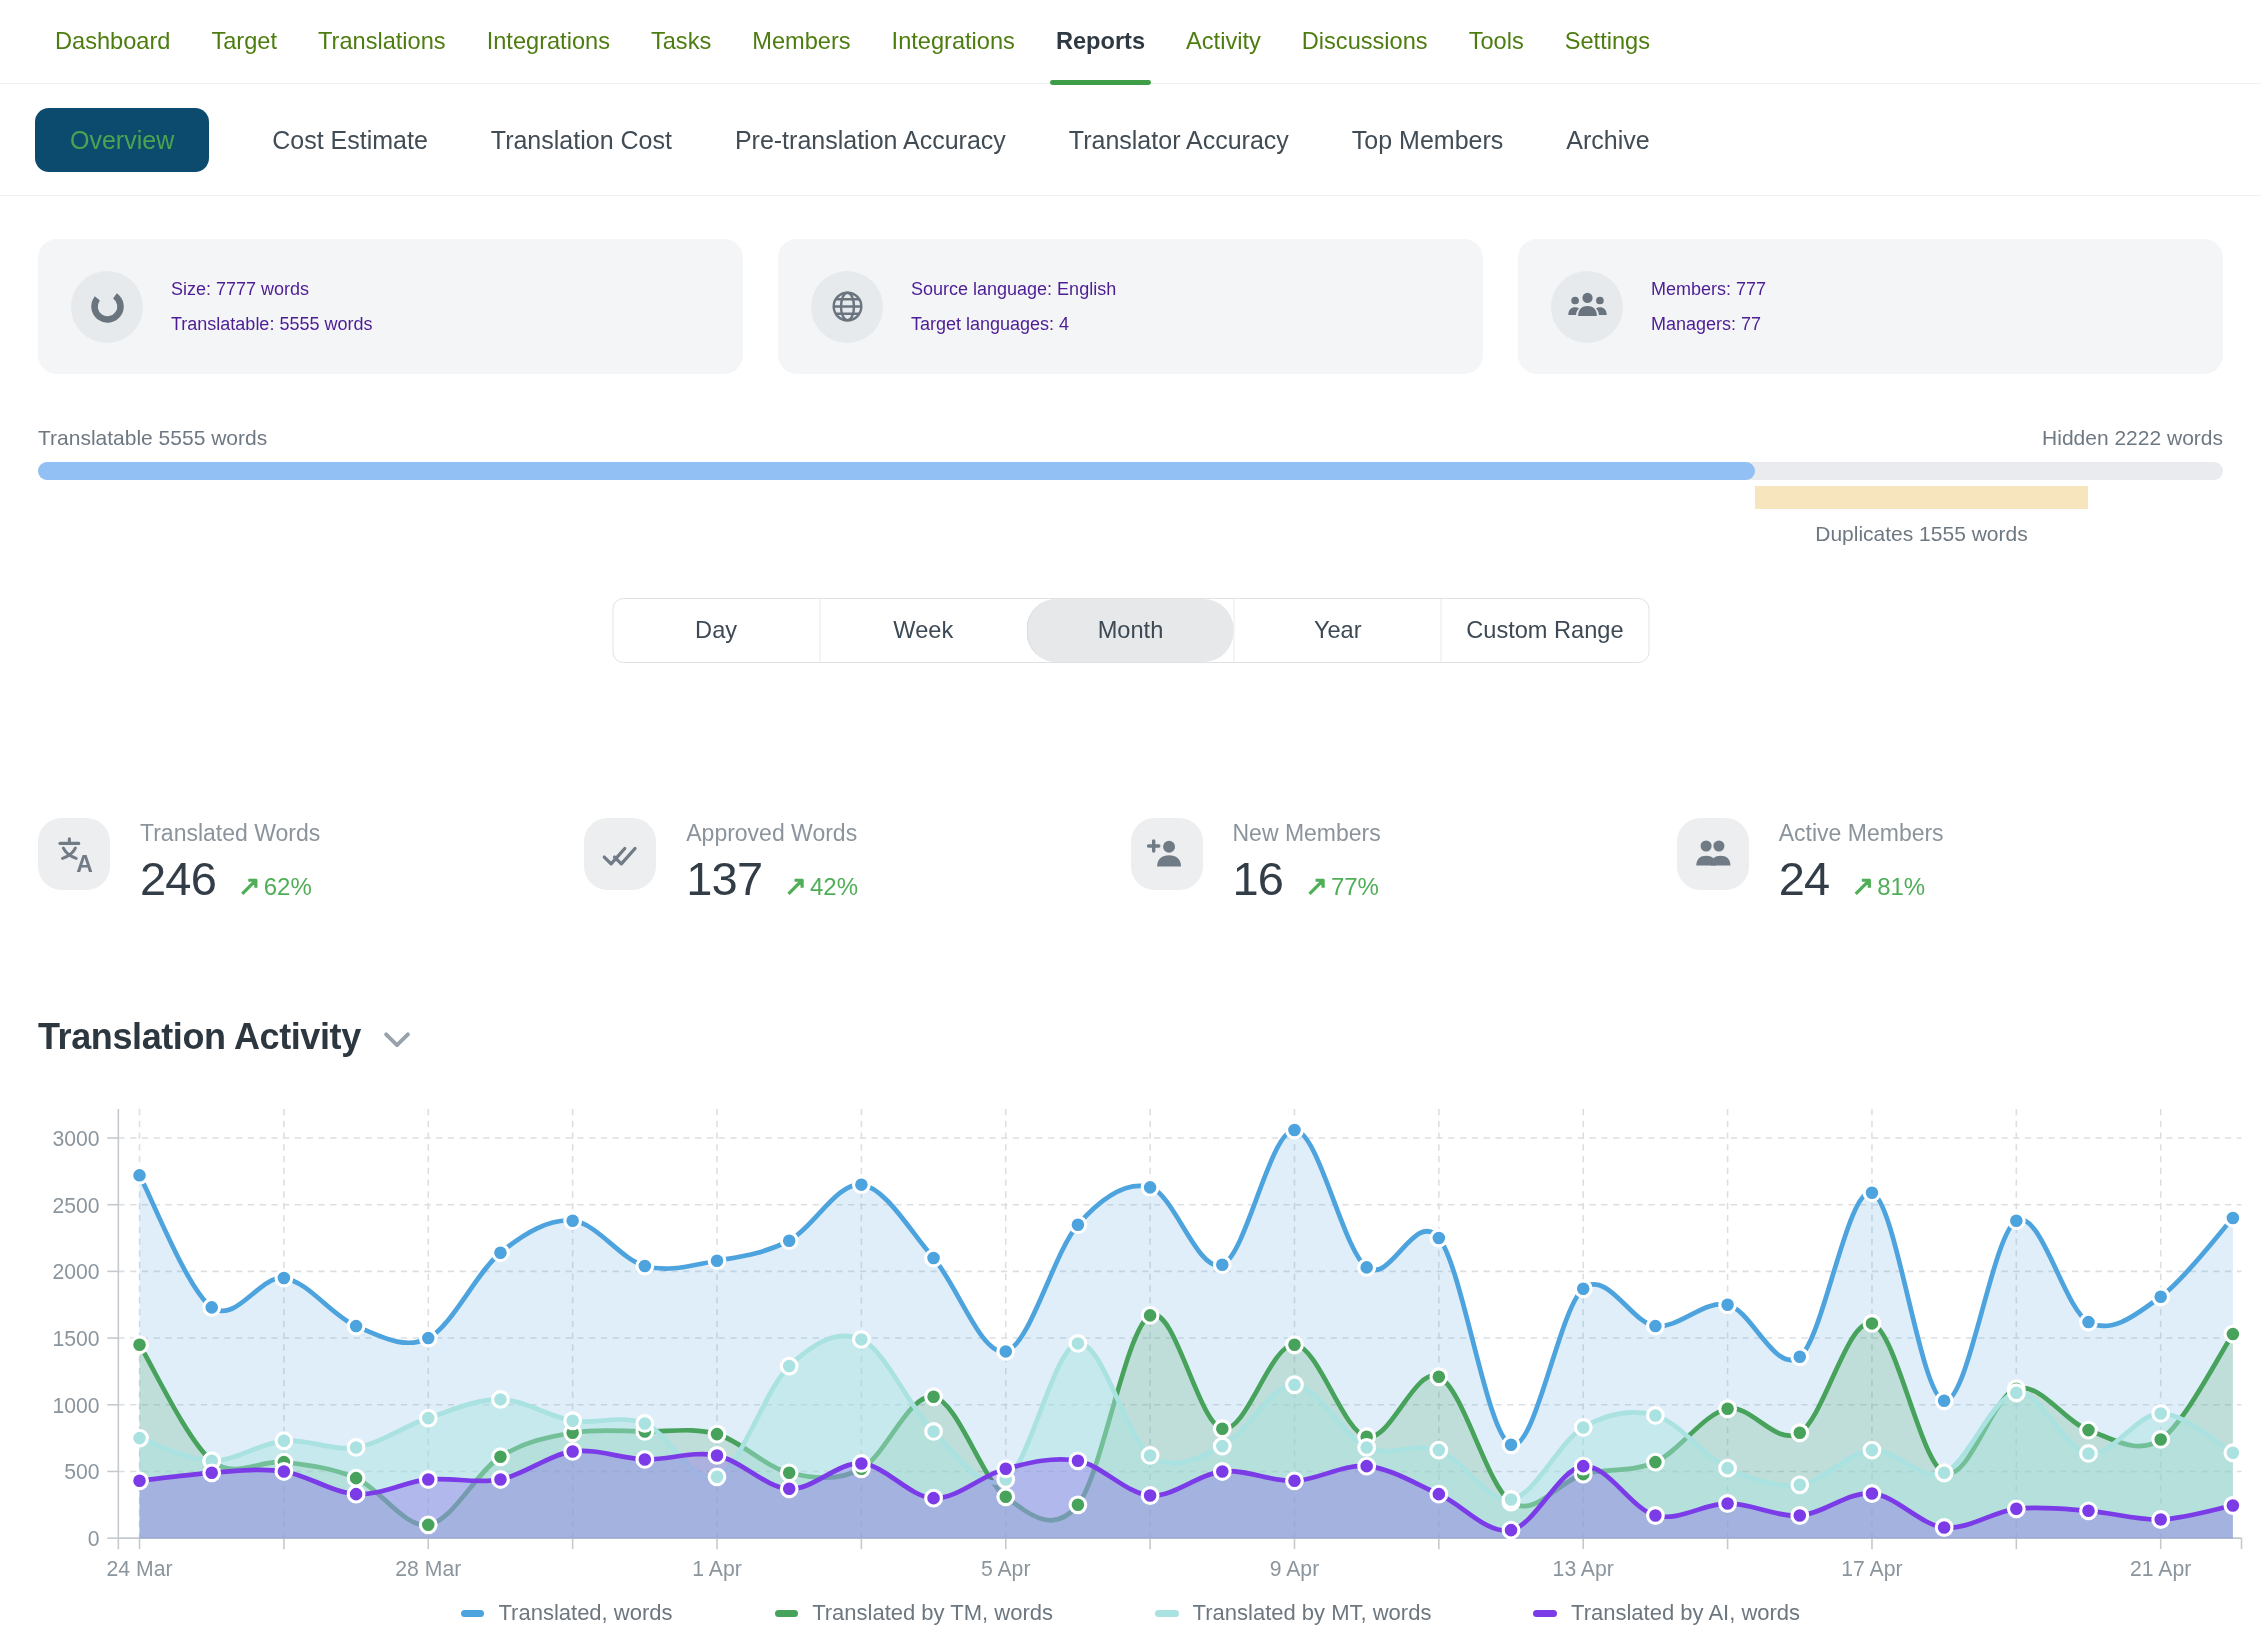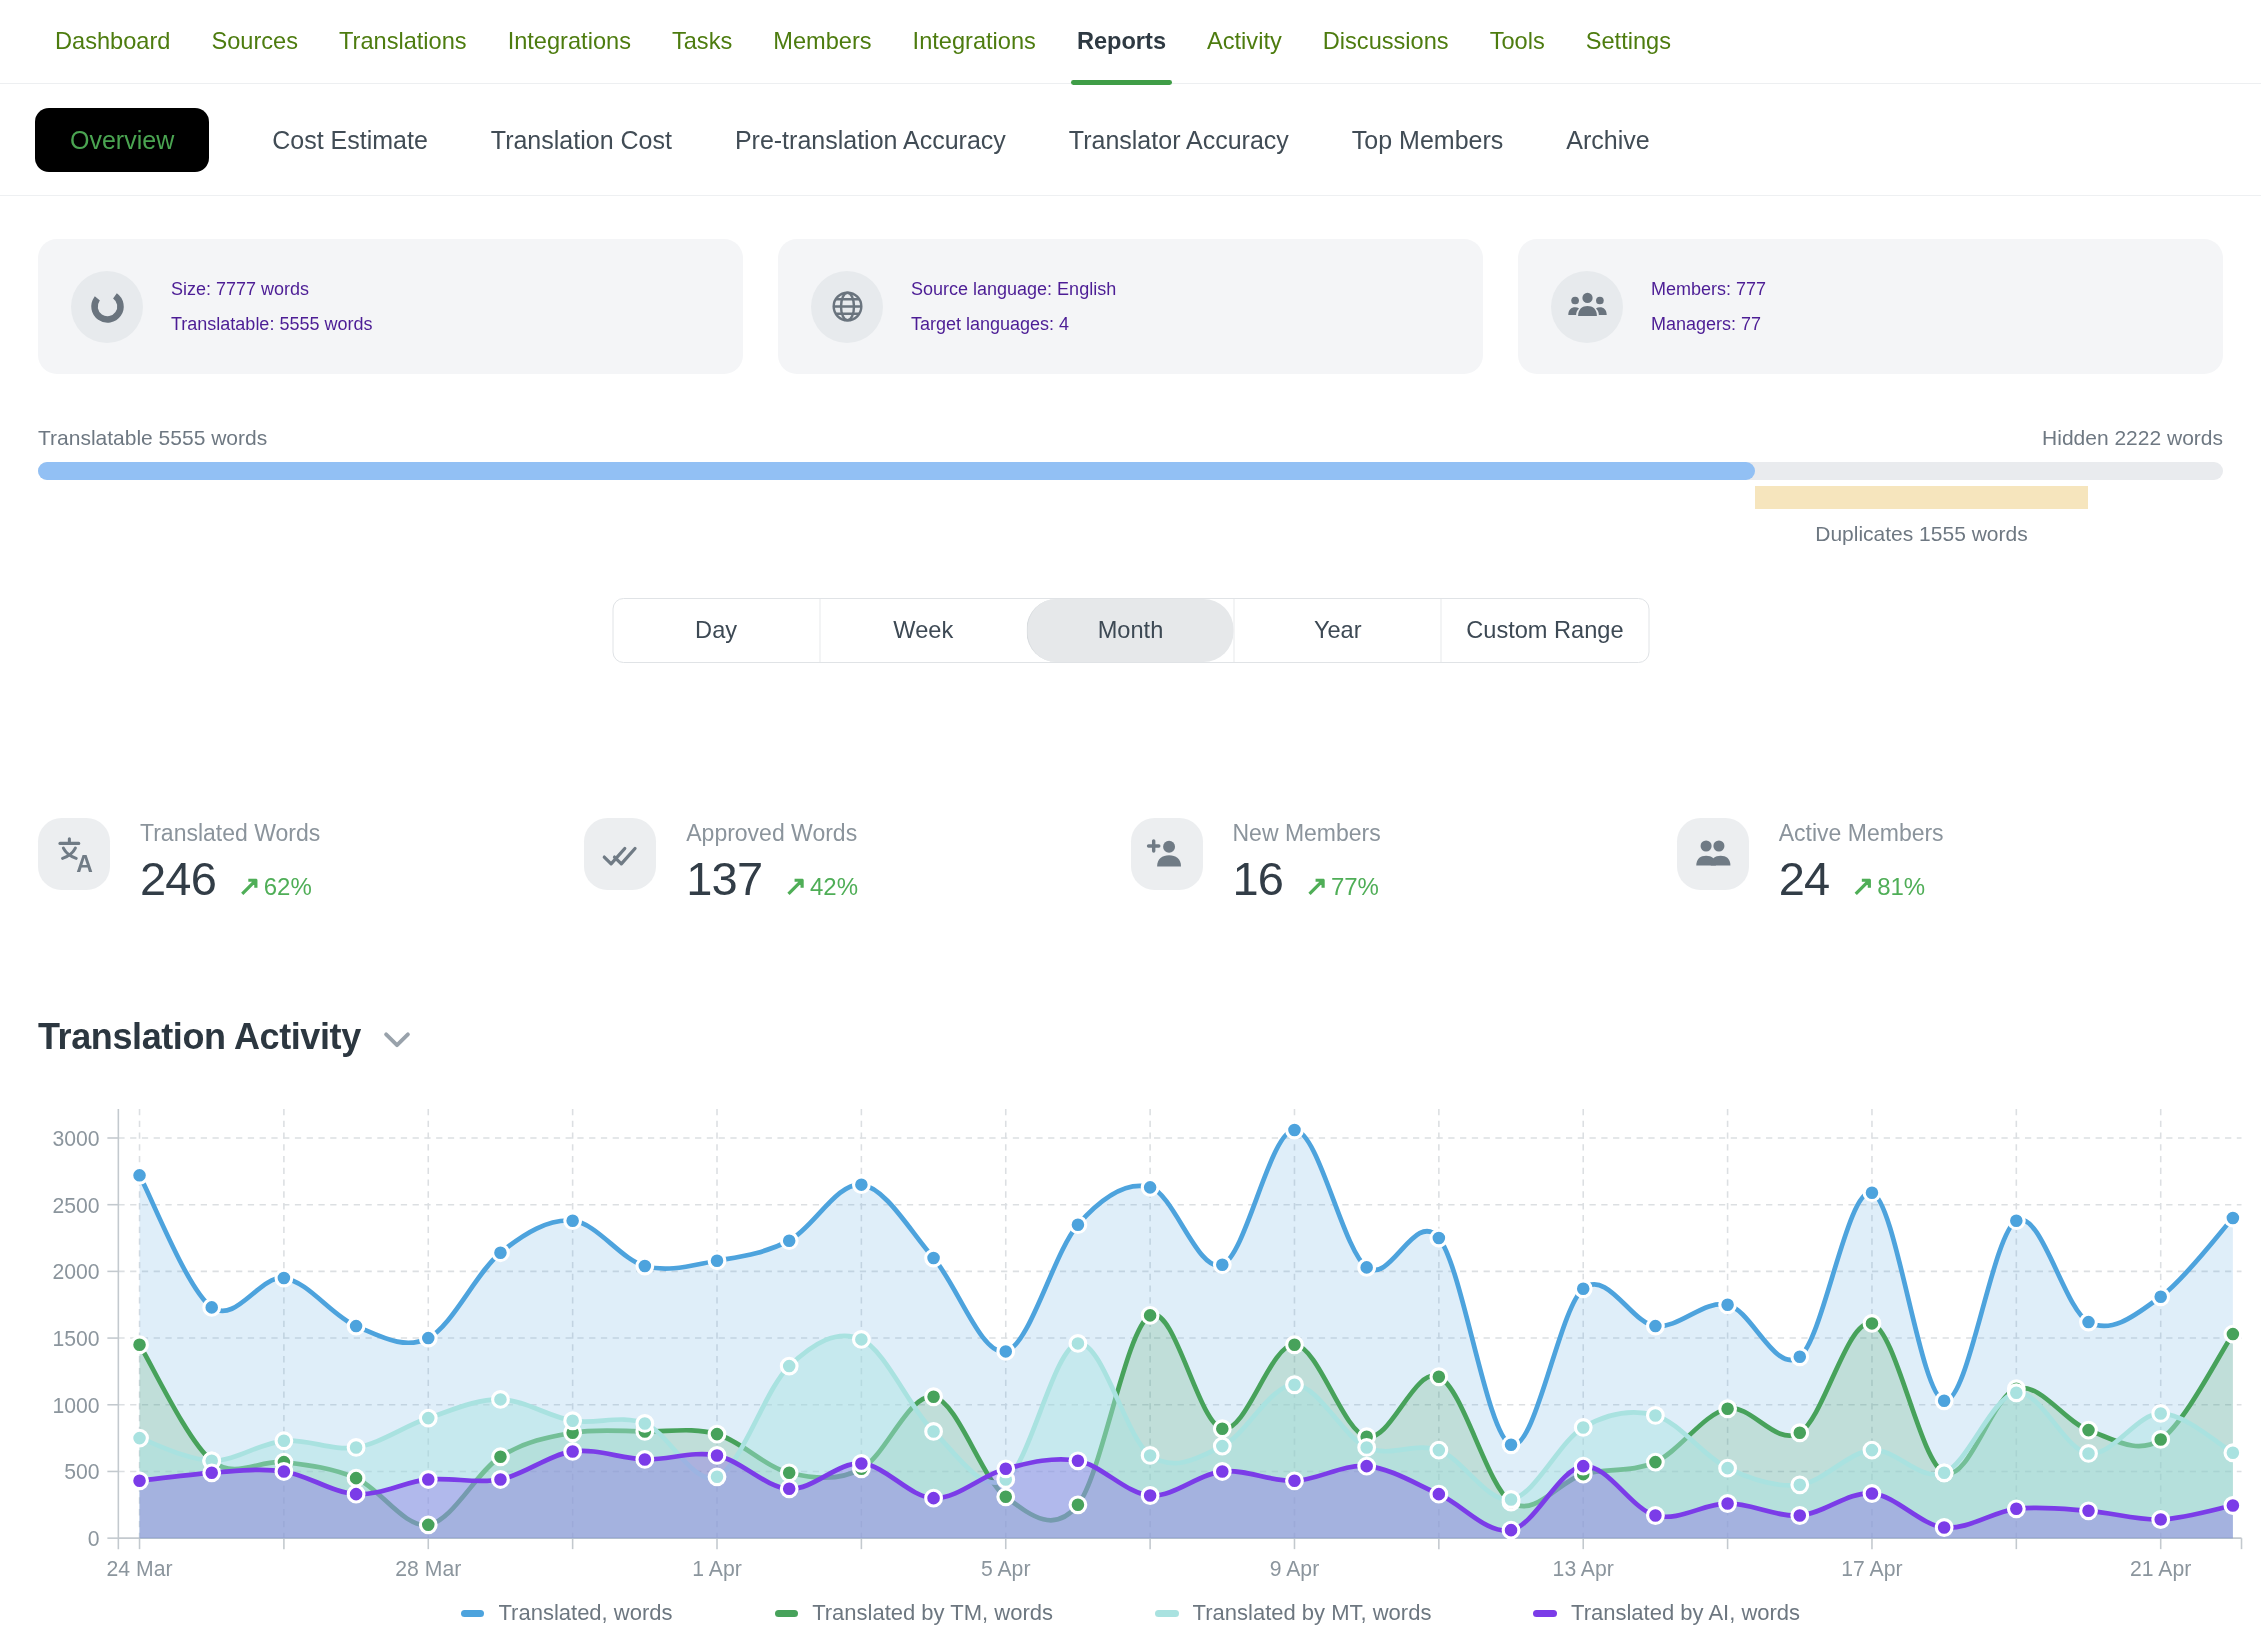--- a/index.html
+++ b/index.html
@@ -15,21 +15,21 @@
   .topnav .nav-item.active::after{content:"";position:absolute;left:-6.3px;right:-6.3px;bottom:-1.6px;
           height:4.7px;background:#3f9d47;border-radius:2.4px;}
   .corner-pill{position:absolute;top:0;right:176px;width:69px;height:9.4px;background:#f1f3f4;
           border-radius:0 0 7.9px 7.9px;}
 
   
   .toolbar{position:absolute;top:85px;left:0;right:0;height:110px;border-bottom:1.6px solid #eef0f2;
           display:flex;align-items:center;padding:0 35px;background:#fff;}
   .tabs{display:flex;align-items:center;gap:63px;}
   .tab{font-size:25px;color:#414c55;cursor:pointer;white-space:nowrap;}
-  .tab.active{background:#000000;color:#4aa451;padding:17.3px 35px;border-radius:14px;}
+  .tab.active{background:#0c4a6e;color:#4aa451;padding:17.3px 35px;border-radius:14px;}
   .unit-select{margin-left:auto;width:276px;height:69px;border:1.6px solid #d9dde1;border-radius:9.4px;
           display:flex;align-items:center;padding:0 23.6px;font-size:24px;color:#3d4851;background:#fff;
           box-sizing:border-box;cursor:pointer;}
   .sort-chevrons{margin-left:auto;display:flex;flex-direction:column;gap:3.9px;align-items:center;}
   .tri-up{width:0;height:0;border-left:7.9px solid transparent;border-right:7.9px solid transparent;
           border-bottom:9.4px solid #8b949c;}
   .tri-down{width:0;height:0;border-left:7.9px solid transparent;border-right:7.9px solid transparent;
           border-top:9.4px solid #8b949c;}
 
   
@@ -82,21 +82,21 @@
 </style>
 </head>
 <body>
 
 <div class="page">
 
   <div class="corner-pill"></div>
 
   <nav class="topnav">
       <div class="nav-item">Dashboard</div>
-      <div class="nav-item">Sources</div>
+      <div class="nav-item">Target</div>
       <div class="nav-item">Translations</div>
       <div class="nav-item">Integrations</div>
       <div class="nav-item">Tasks</div>
       <div class="nav-item">Members</div>
       <div class="nav-item">Integrations</div>
       <div class="nav-item active">Reports</div>
       <div class="nav-item">Activity</div>
       <div class="nav-item">Discussions</div>
       <div class="nav-item">Tools</div>
       <div class="nav-item">Settings</div>

